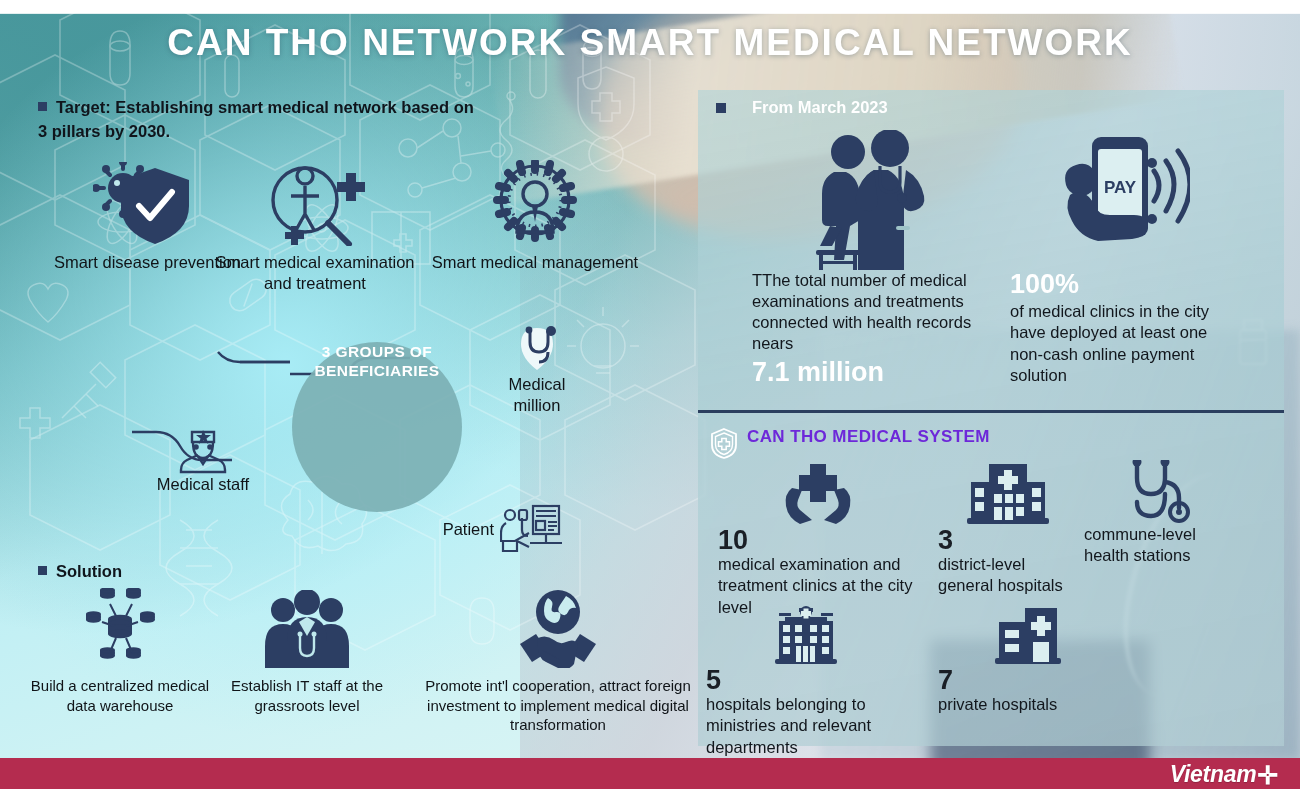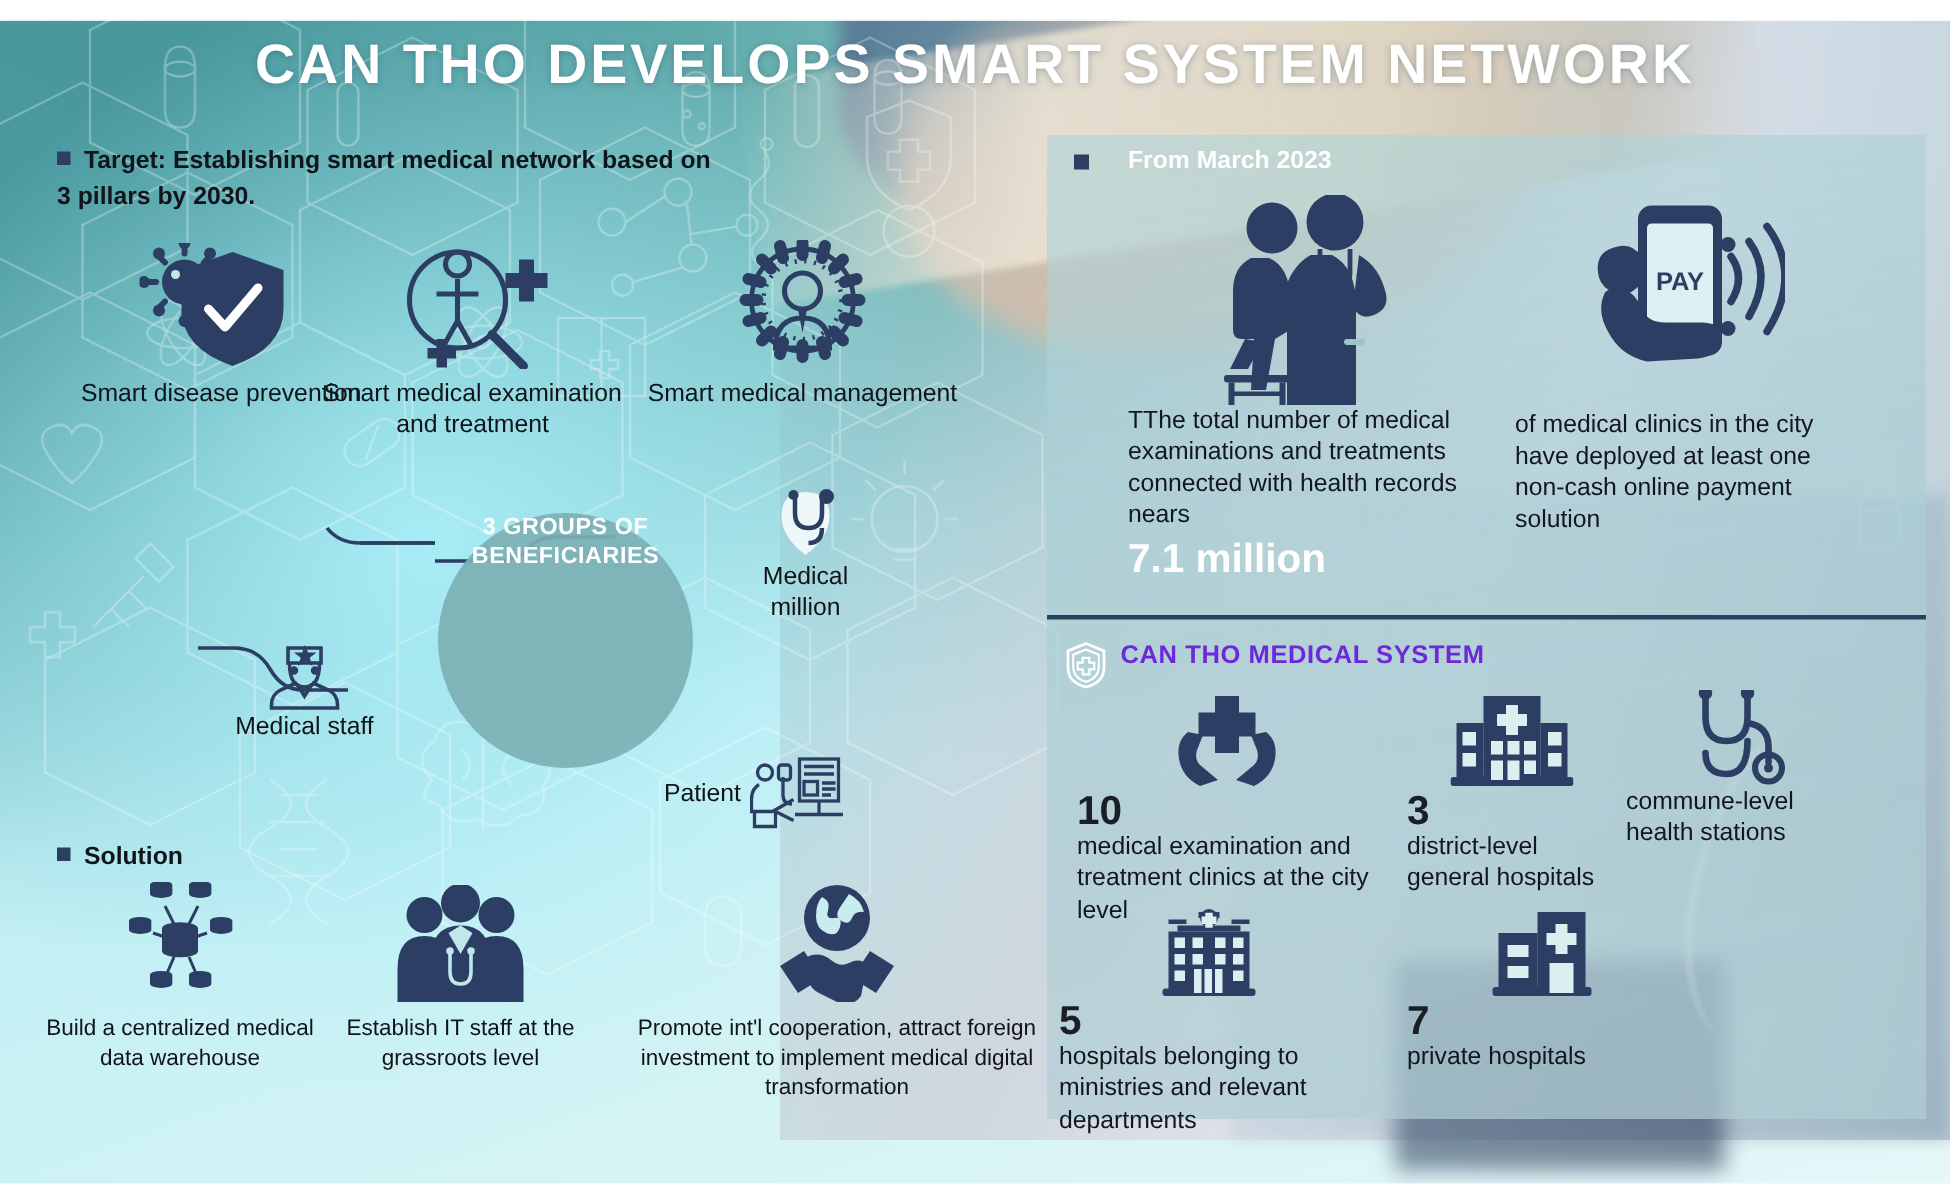--- a/index.html
+++ b/index.html
@@ -267,21 +267,21 @@
 
       <path d="M30 300 q-6 -12 6 -16 q8 -3 12 5 q4 -8 12 -5 q12 4 6 16 q-8 14 -18 22 q-10 -8 -18 -22 z"></path>
 
       <path d="M470 612 q0 -14 12 -14 q12 0 12 14 v18 q0 14 -12 14 q-12 0 -12 -14 z"></path>
     </g>
   </svg>
 
   <div class="top-strip"></div>
   <div class="top-strip-line"></div>
 
-  <div class="title">CAN THO DEVELOPS SMART SYSTEM NETWORK</div>
+  <div class="title">CAN THO NETWORK SMART MEDICAL NETWORK</div>
 
   <div class="target-block">
     <span class="bullet-sq"></span><span>Target: Establishing smart medical network based on 3 pillars by 2030.</span>
   </div>
 
   <div class="pillars">
 
     <div class="pillar" style="left:40px; top:0; width:215px;">
       <div class="ico">
         <svg width="110" height="84" viewBox="0 0 110 84">
@@ -581,20 +581,21 @@
         </g>
         <g fill="none" stroke="#2c3e63" stroke-width="5" stroke-linecap="round">
           <path d="M92 38 q10 14 0 30"></path>
           <path d="M104 28 q16 22 0 50"></path>
           <path d="M116 18 q24 32 0 70"></path>
         </g>
         <circle cx="90" cy="30" r="5" fill="#2c3e63"></circle>
         <circle cx="90" cy="86" r="5" fill="#2c3e63"></circle>
       </svg>
     </div>
+    <div class="big">100%</div>
     <div class="txt" style="margin-top:3px;">of medical clinics in the city have deployed at least one non-cash online payment solution</div>
   </div>
 
   <div class="rp-divider"></div>
 
   <div class="sys-head">
     <span>
       <svg width="28" height="32" viewBox="0 0 28 32">
         <path d="M14 2 L26 7 v11 q0 10 -12 13 Q2 28 2 18 V7 z" fill="none" stroke="#ffffff" stroke-width="1.8"></path>
         <path d="M14 6 L22.5 9.5 v8 q0 7.5 -8.5 10 Q5.5 25 5.5 17.5 v-8 z" fill="none" stroke="#ffffff" stroke-width="1.4"></path>
@@ -710,14 +711,20 @@
           <rect x="42" y="36" width="16" height="20"></rect>
           <rect x="14" y="24" width="14" height="8"></rect>
           <rect x="14" y="38" width="14" height="8"></rect>
         </g>
       </svg>
     </div>
     <div class="big-dark" style="margin-top:2px;">7</div>
     <div class="txt">private hospitals</div>
   </div>
 
+  <div class="footer">
+    <div class="footer-logo">
+      <span>Vietnam</span>
+        <span class="plus">✛</span>
+    </div>
+  </div>
 
 </div>
 
 </body></html>

